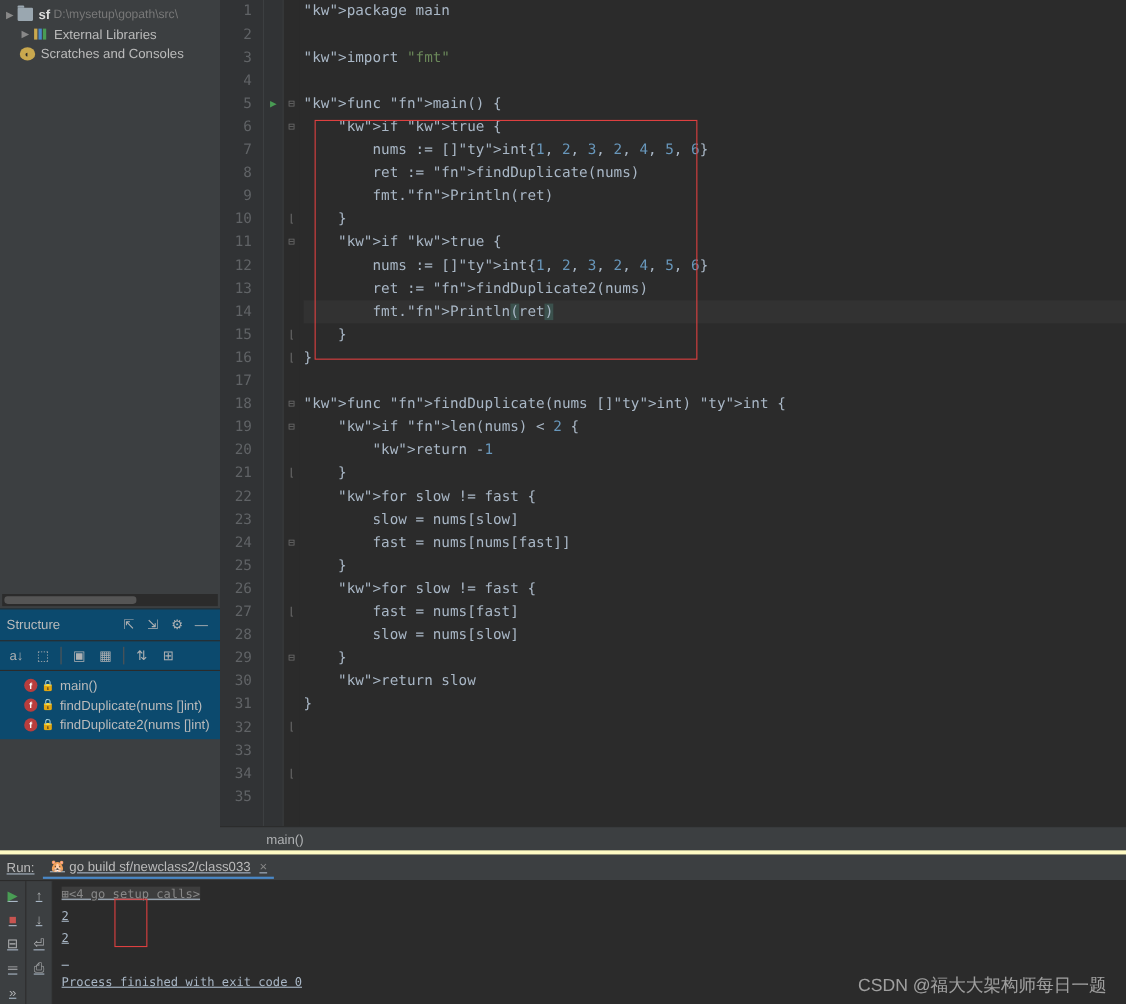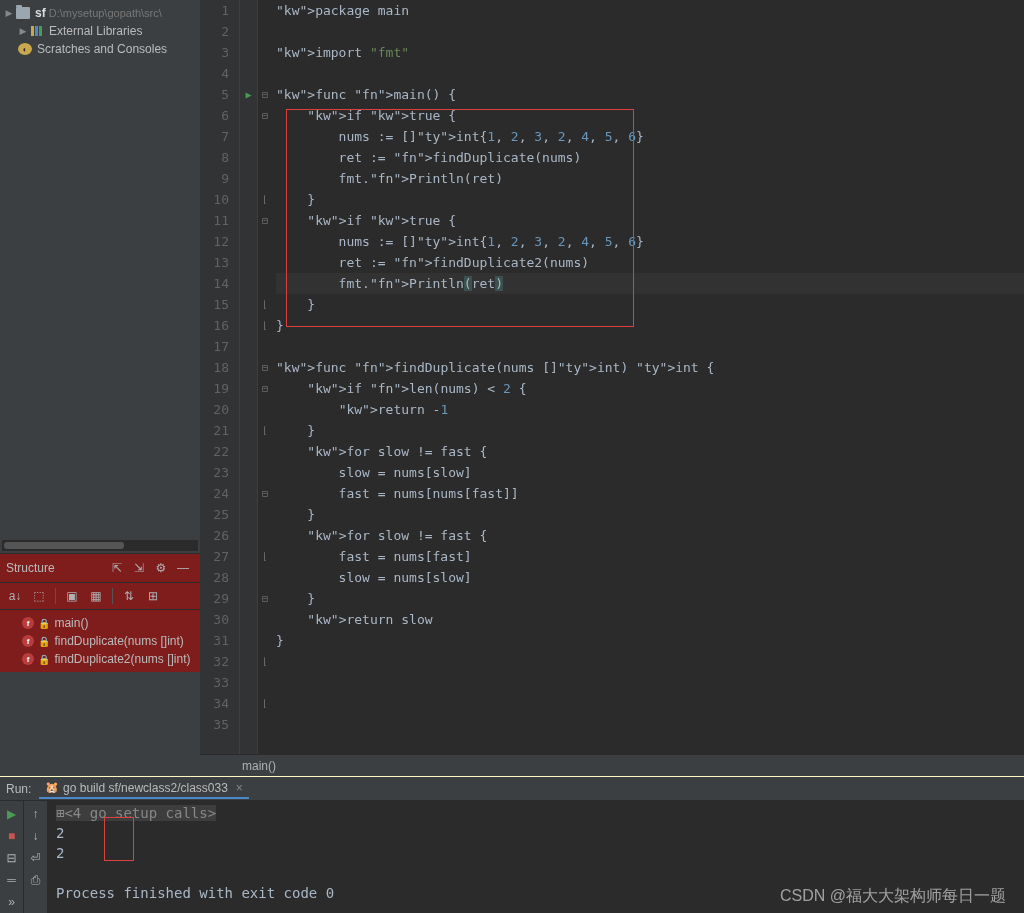--- a/index.html
+++ b/index.html
@@ -22,21 +22,21 @@
 .tree-item.l1 { padding-left: 18px; }
 .arrow { width: 10px; height: 10px; display: inline-flex; align-items: center; justify-content: center; color: #888; font-size: 9px; margin-right: 2px; }
 .folder-icon { width: 14px; height: 12px; background: #9aa7b0; border-radius: 1px; margin-right: 5px; position: relative; }
 .folder-icon::before { content: ''; position: absolute; top: -2px; left: 0; width: 6px; height: 2px; background: #9aa7b0; border-radius: 1px 1px 0 0; }
 .lib-icon { width: 14px; height: 12px; margin-right: 5px; display: inline-flex; align-items: center; }
 .scratch-icon { width: 14px; height: 12px; margin-right: 5px; background: #c9a84e; border-radius: 50%; display: inline-flex; align-items: center; justify-content: center; font-size: 8px; color: #2b2b2b; }
 .path-text { color: #787878; font-size: 11px; }
 .project-scroll { height: 11px; background: #2b2b2b; margin: 0 2px 2px 2px; display: flex; align-items: center; }
 .project-scroll .thumb { width: 120px; height: 7px; background: #555; border-radius: 3px; margin-left: 2px; }
 
-.structure-panel { background: #7f1d1d; border-top: 1px solid #2b2b2b; }
+.structure-panel { background: #0c4a6e; border-top: 1px solid #2b2b2b; }
 .structure-header { display: flex; align-items: center; padding: 4px 6px; border-bottom: 1px solid #2b2b2b; }
 .structure-header .title { color: #bbbbbb; flex: 1; }
 .tool-btn { width: 20px; height: 20px; display: inline-flex; align-items: center; justify-content: center; color: #afb1b3; margin: 0 1px; }
 .structure-toolbar { display: flex; align-items: center; padding: 3px 4px; border-bottom: 1px solid #2b2b2b; gap: 2px; }
 .structure-toolbar .divider { width: 1px; height: 16px; background: #555; margin: 0 3px; }
 .struct-list { padding: 4px 2px; }
 .struct-item { display: flex; align-items: center; padding: 2px 4px 2px 20px; color: #bbbbbb; white-space: nowrap; }
 .func-icon { width: 12px; height: 12px; border-radius: 50%; background: #b93d3d; display: inline-flex; align-items: center; justify-content: center; color: #fff; font-size: 8px; margin-right: 4px; font-weight: bold; }
 .lock-icon { color: #d4a74a; font-size: 10px; margin-right: 4px; }
 
@@ -50,31 +50,31 @@
 .code { flex: 1; padding-left: 4px; position: relative; }
 .line { height: 21px; white-space: pre; }
 .str { color: #6a8759; }
 .num { color: #6897bb; }
 .cursor-line { background: #323232; }
 .paren-hl { background: #3b514d; }
 .red-box { position: absolute; border: 1px solid #de4040; pointer-events: none; }
 .hl-box1 { left: 14px; top: 109px; width: 348px; height: 218px; }
 .breadcrumb { height: 22px; background: #3c3f41; border-top: 1px solid #2b2b2b; padding-left: 42px; color: #afb1b3; display: flex; align-items: center; font-family: sans-serif; }
 
-.run-panel { border-top: 1px solid #fef9c3; background: #2b2b2b; }
+.run-panel { border-top: 4px solid #fef9c3; background: #2b2b2b; text-decoration: underline; }
 .run-header { display: flex; align-items: center; background: #3c3f41; height: 24px; padding: 0 6px; border-bottom: 1px solid #2b2b2b; }
 .run-header .label { color: #bbbbbb; margin-right: 8px; }
 .run-tab { display: flex; align-items: center; gap: 4px; color: #bbbbbb; padding: 2px 6px; border-bottom: 2px solid #4a88c7; }
 .run-tab .close-x { color: #888; margin-left: 4px; }
 .run-body { display: flex; height: 112px; }
 .run-sidebar { width: 24px; background: #3c3f41; display: flex; flex-direction: column; align-items: center; padding-top: 4px; gap: 4px; border-right: 1px solid #2b2b2b; }
 .run-nav { width: 24px; background: #3c3f41; display: flex; flex-direction: column; align-items: center; padding-top: 4px; gap: 4px; border-right: 1px solid #2b2b2b; }
 .run-icon { width: 18px; height: 18px; display: flex; align-items: center; justify-content: center; color: #afb1b3; font-size: 12px; }
 .play-green { color: #499c54; }
-.console { flex: 1; font-family: 'Consolas', monospace; font-size: 14px; line-height: 20px; padding: 2px 8px; color: #a9b7c6; position: relative; }
+.console { flex: 1; font-family: 'Consolas', monospace; font-size: 11px; line-height: 20px; padding: 2px 8px; color: #a9b7c6; position: relative; }
 .console .faded { color: #888; background: #3d3d3d; }
 .hl-box2 { left: 56px; top: 16px; width: 30px; height: 44px; border: 1px solid #de4040; position: absolute; }
 .watermark { position: absolute; right: 18px; bottom: 6px; color: rgba(255,255,255,0.55); font-size: 16px; font-family: sans-serif; }
 </style>
 </head>
 <body>
 
 <div class="main-area">
   <div class="left-panel">
     <div class="project-tree">

